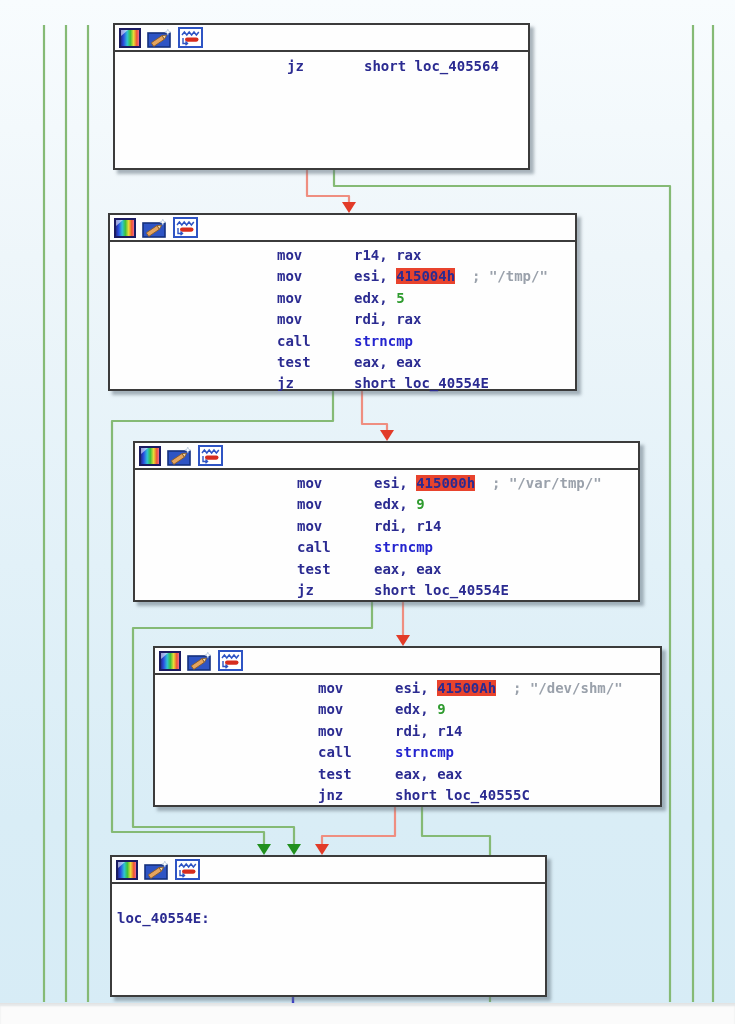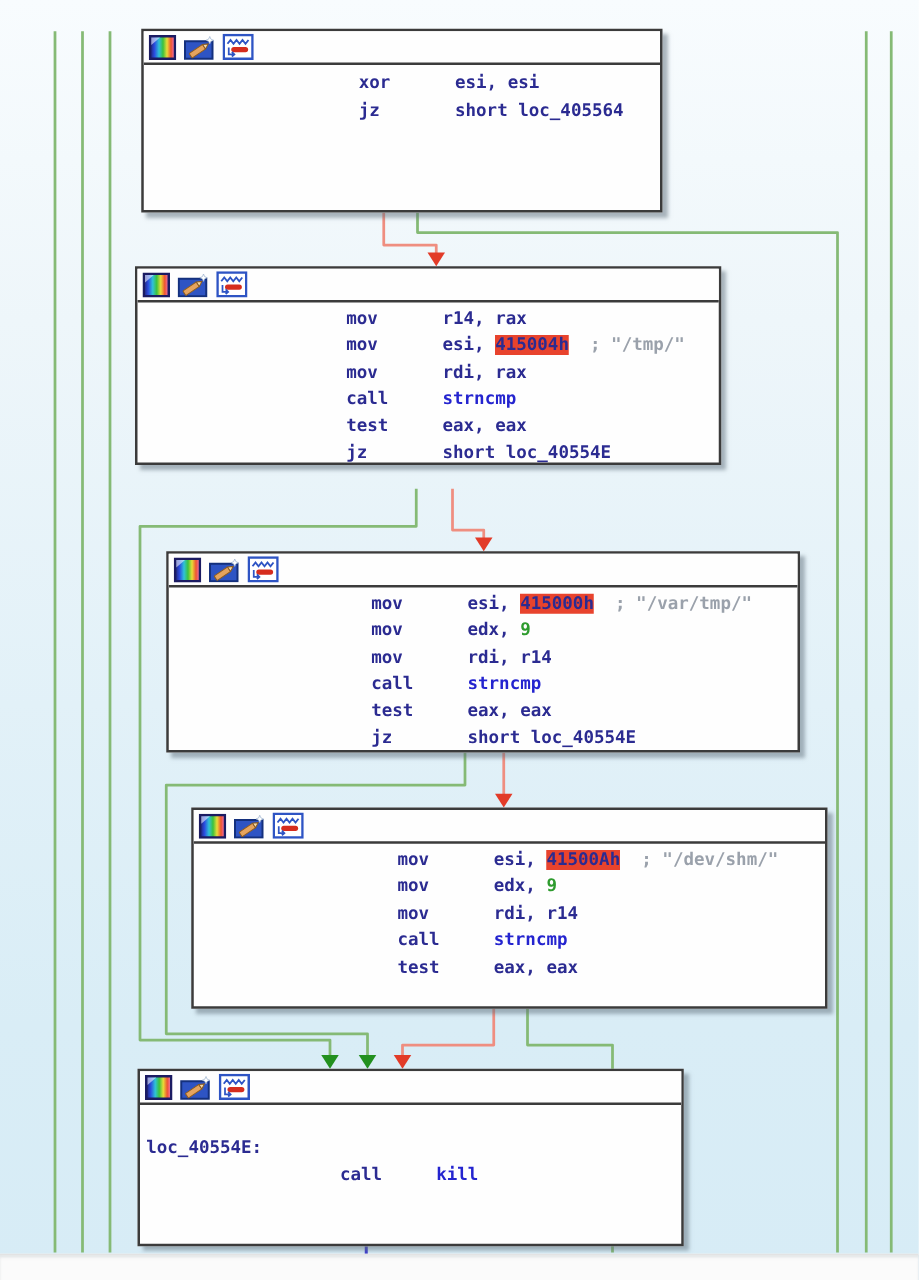--- a/index.html
+++ b/index.html
@@ -107,26 +107,25 @@
         <span class="icon">
           <svg width="25" height="21" viewBox="0 0 25 21">
             <rect x="1" y="1" width="23" height="19" fill="#ffffff" stroke="#2e54c4" stroke-width="2"></rect>
             <path d="M4 8 L6.4 5 L8.8 8 L11.2 5 L13.6 8 L16 5 L18.4 8 L20.8 5" fill="none" stroke="#2e54c4" stroke-width="1.5"></path>
             <rect x="7" y="10.5" width="13.5" height="4.2" rx="2.1" fill="#d62d1e"></rect>
             <path d="M5 11 v5.5 h4 M7.5 14.5 L9.5 16.5 L7.5 18.2" fill="none" stroke="#2e54c4" stroke-width="1.4"></path>
           </svg>
         </span>
       </div>
     <div class="body">
-        <div class="line ins"><span class="mn">xor</span><span>esi, esi</span></div>
         <div class="line ins"><span class="mn">jz</span><span>short loc_405564</span></div>
       </div>
   </div>
 
-  <div class="block" style="left:108px;top:213px;width:469px;height:159px;--pl:167px">
+  <div class="block" style="left:108px;top:213px;width:469px;height:178px;--pl:167px">
     <div class="titlebar">
         <span class="icon">
           <svg width="22" height="20" viewBox="0 0 22 20">
             <rect x="1" y="1" width="20" height="18" fill="url(#pg)" stroke="#1b1b62" stroke-width="2"></rect>
             <path d="M2 2 L9 2 L2 8 Z" fill="rgba(255,255,255,.55)"></path>
           </svg>
         </span>
         <span class="icon">
           <svg width="25" height="20" viewBox="0 0 25 20">
             <rect x="1" y="5" width="22" height="14" fill="#2e54c4" stroke="#14307d" stroke-width="1.6"></rect>
@@ -142,20 +141,21 @@
             <rect x="1" y="1" width="23" height="19" fill="#ffffff" stroke="#2e54c4" stroke-width="2"></rect>
             <path d="M4 8 L6.4 5 L8.8 8 L11.2 5 L13.6 8 L16 5 L18.4 8 L20.8 5" fill="none" stroke="#2e54c4" stroke-width="1.5"></path>
             <rect x="7" y="10.5" width="13.5" height="4.2" rx="2.1" fill="#d62d1e"></rect>
             <path d="M5 11 v5.5 h4 M7.5 14.5 L9.5 16.5 L7.5 18.2" fill="none" stroke="#2e54c4" stroke-width="1.4"></path>
           </svg>
         </span>
       </div>
     <div class="body">
         <div class="line ins"><span class="mn">mov</span><span>r14, rax</span></div>
         <div class="line ins"><span class="mn">mov</span><span>esi, </span><span class="hl">415004h</span><span>  </span><span class="comment">; "/tmp/"</span></div>
+        <div class="line ins"><span class="mn">mov</span><span>edx, </span><span class="num">5</span></div>
         <div class="line ins"><span class="mn">mov</span><span>rdi, rax</span></div>
         <div class="line ins"><span class="mn">call</span><span class="func">strncmp</span></div>
         <div class="line ins"><span class="mn">test</span><span>eax, eax</span></div>
         <div class="line ins"><span class="mn">jz</span><span>short loc_40554E</span></div>
       </div>
   </div>
 
   <div class="block" style="left:133px;top:441px;width:507px;height:161px;--pl:162px">
     <div class="titlebar">
         <span class="icon">
@@ -219,20 +219,21 @@
             <path d="M5 11 v5.5 h4 M7.5 14.5 L9.5 16.5 L7.5 18.2" fill="none" stroke="#2e54c4" stroke-width="1.4"></path>
           </svg>
         </span>
       </div>
     <div class="body">
         <div class="line ins"><span class="mn">mov</span><span>esi, </span><span class="hl">41500Ah</span><span>  </span><span class="comment">; "/dev/shm/"</span></div>
         <div class="line ins"><span class="mn">mov</span><span>edx, </span><span class="num">9</span></div>
         <div class="line ins"><span class="mn">mov</span><span>rdi, r14</span></div>
         <div class="line ins"><span class="mn">call</span><span class="func">strncmp</span></div>
         <div class="line ins"><span class="mn">test</span><span>eax, eax</span></div>
+        <div class="line ins"><span class="mn">jnz</span><span>short loc_40555C</span></div>
       </div>
   </div>
 
   <div class="block" style="left:110px;top:855px;width:437px;height:142px;--pl:160px">
     <div class="titlebar">
         <span class="icon">
           <svg width="22" height="20" viewBox="0 0 22 20">
             <rect x="1" y="1" width="20" height="18" fill="url(#pg)" stroke="#1b1b62" stroke-width="2"></rect>
             <path d="M2 2 L9 2 L2 8 Z" fill="rgba(255,255,255,.55)"></path>
           </svg>
@@ -252,18 +253,17 @@
             <rect x="1" y="1" width="23" height="19" fill="#ffffff" stroke="#2e54c4" stroke-width="2"></rect>
             <path d="M4 8 L6.4 5 L8.8 8 L11.2 5 L13.6 8 L16 5 L18.4 8 L20.8 5" fill="none" stroke="#2e54c4" stroke-width="1.5"></path>
             <rect x="7" y="10.5" width="13.5" height="4.2" rx="2.1" fill="#d62d1e"></rect>
             <path d="M5 11 v5.5 h4 M7.5 14.5 L9.5 16.5 L7.5 18.2" fill="none" stroke="#2e54c4" stroke-width="1.4"></path>
           </svg>
         </span>
       </div>
     <div class="body">
         <div class="line blank"> </div>
         <div class="line label">loc_40554E:</div>
-        <div class="line ins"><span class="mn">call</span><span class="func">kill</span></div>
       </div>
   </div>
 
   <div id="bottom-strip"></div>
 </div>
 
 </body></html>

